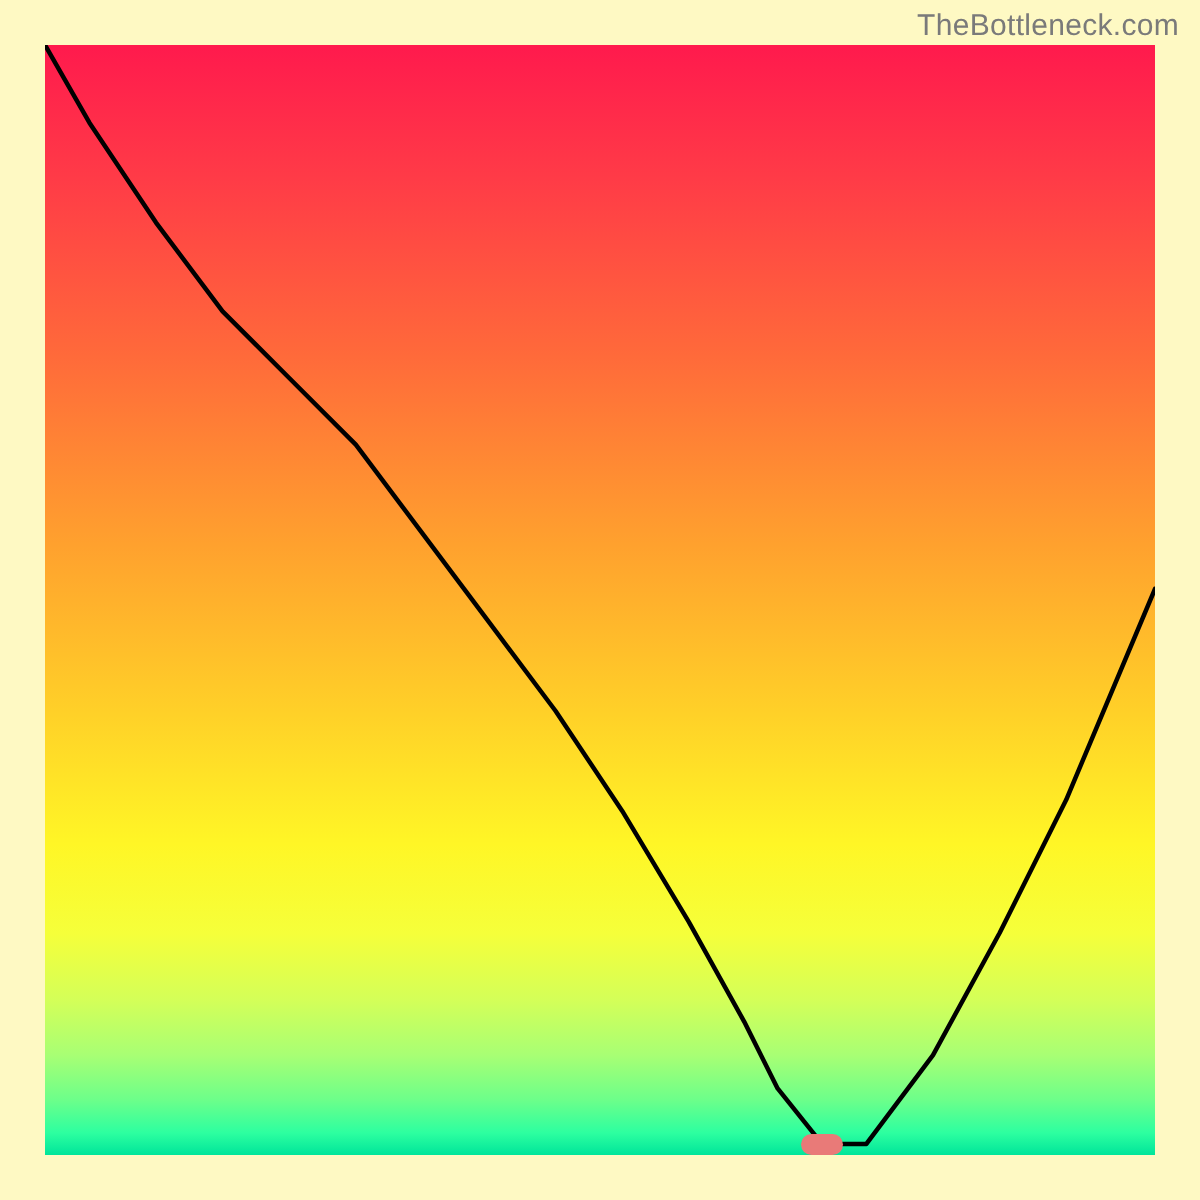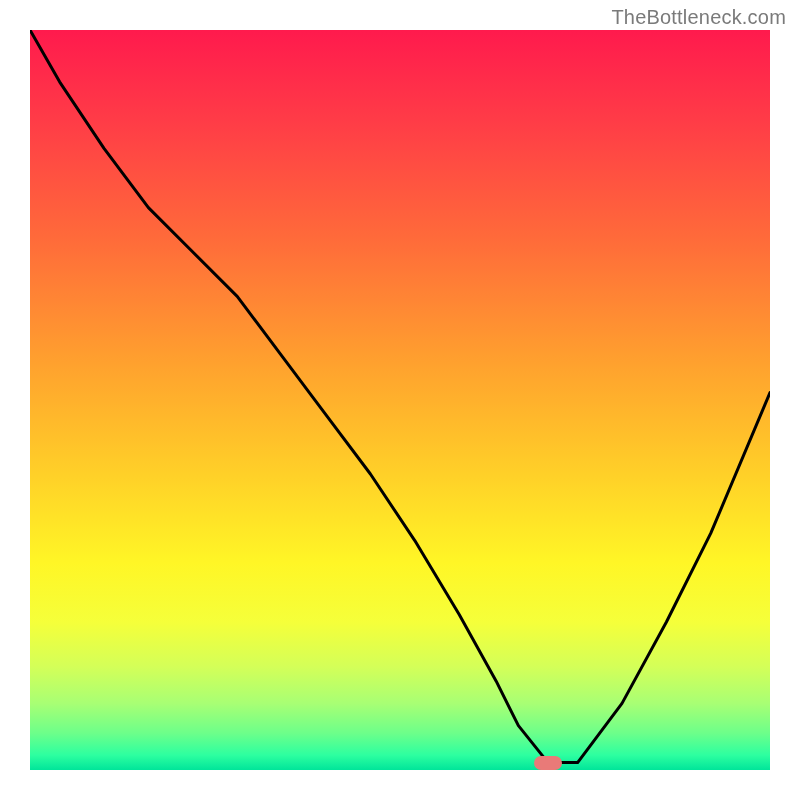--- a/index.html
+++ b/index.html
@@ -7,21 +7,21 @@
     padding: 0;
     width: 800px;
     height: 800px;
     background: #000;
     overflow: hidden;
   }
   .frame {
     position: relative;
     width: 800px;
     height: 800px;
-    background: #ffffff;
+    background: #fef9c3;
   }
   .plot-area {
     position: absolute;
     left: 30px;
     top: 30px;
     width: 740px;
     height: 740px;
     background: linear-gradient(to bottom,
       #ff1a4d 0%,
       #ff3b47 12%,

